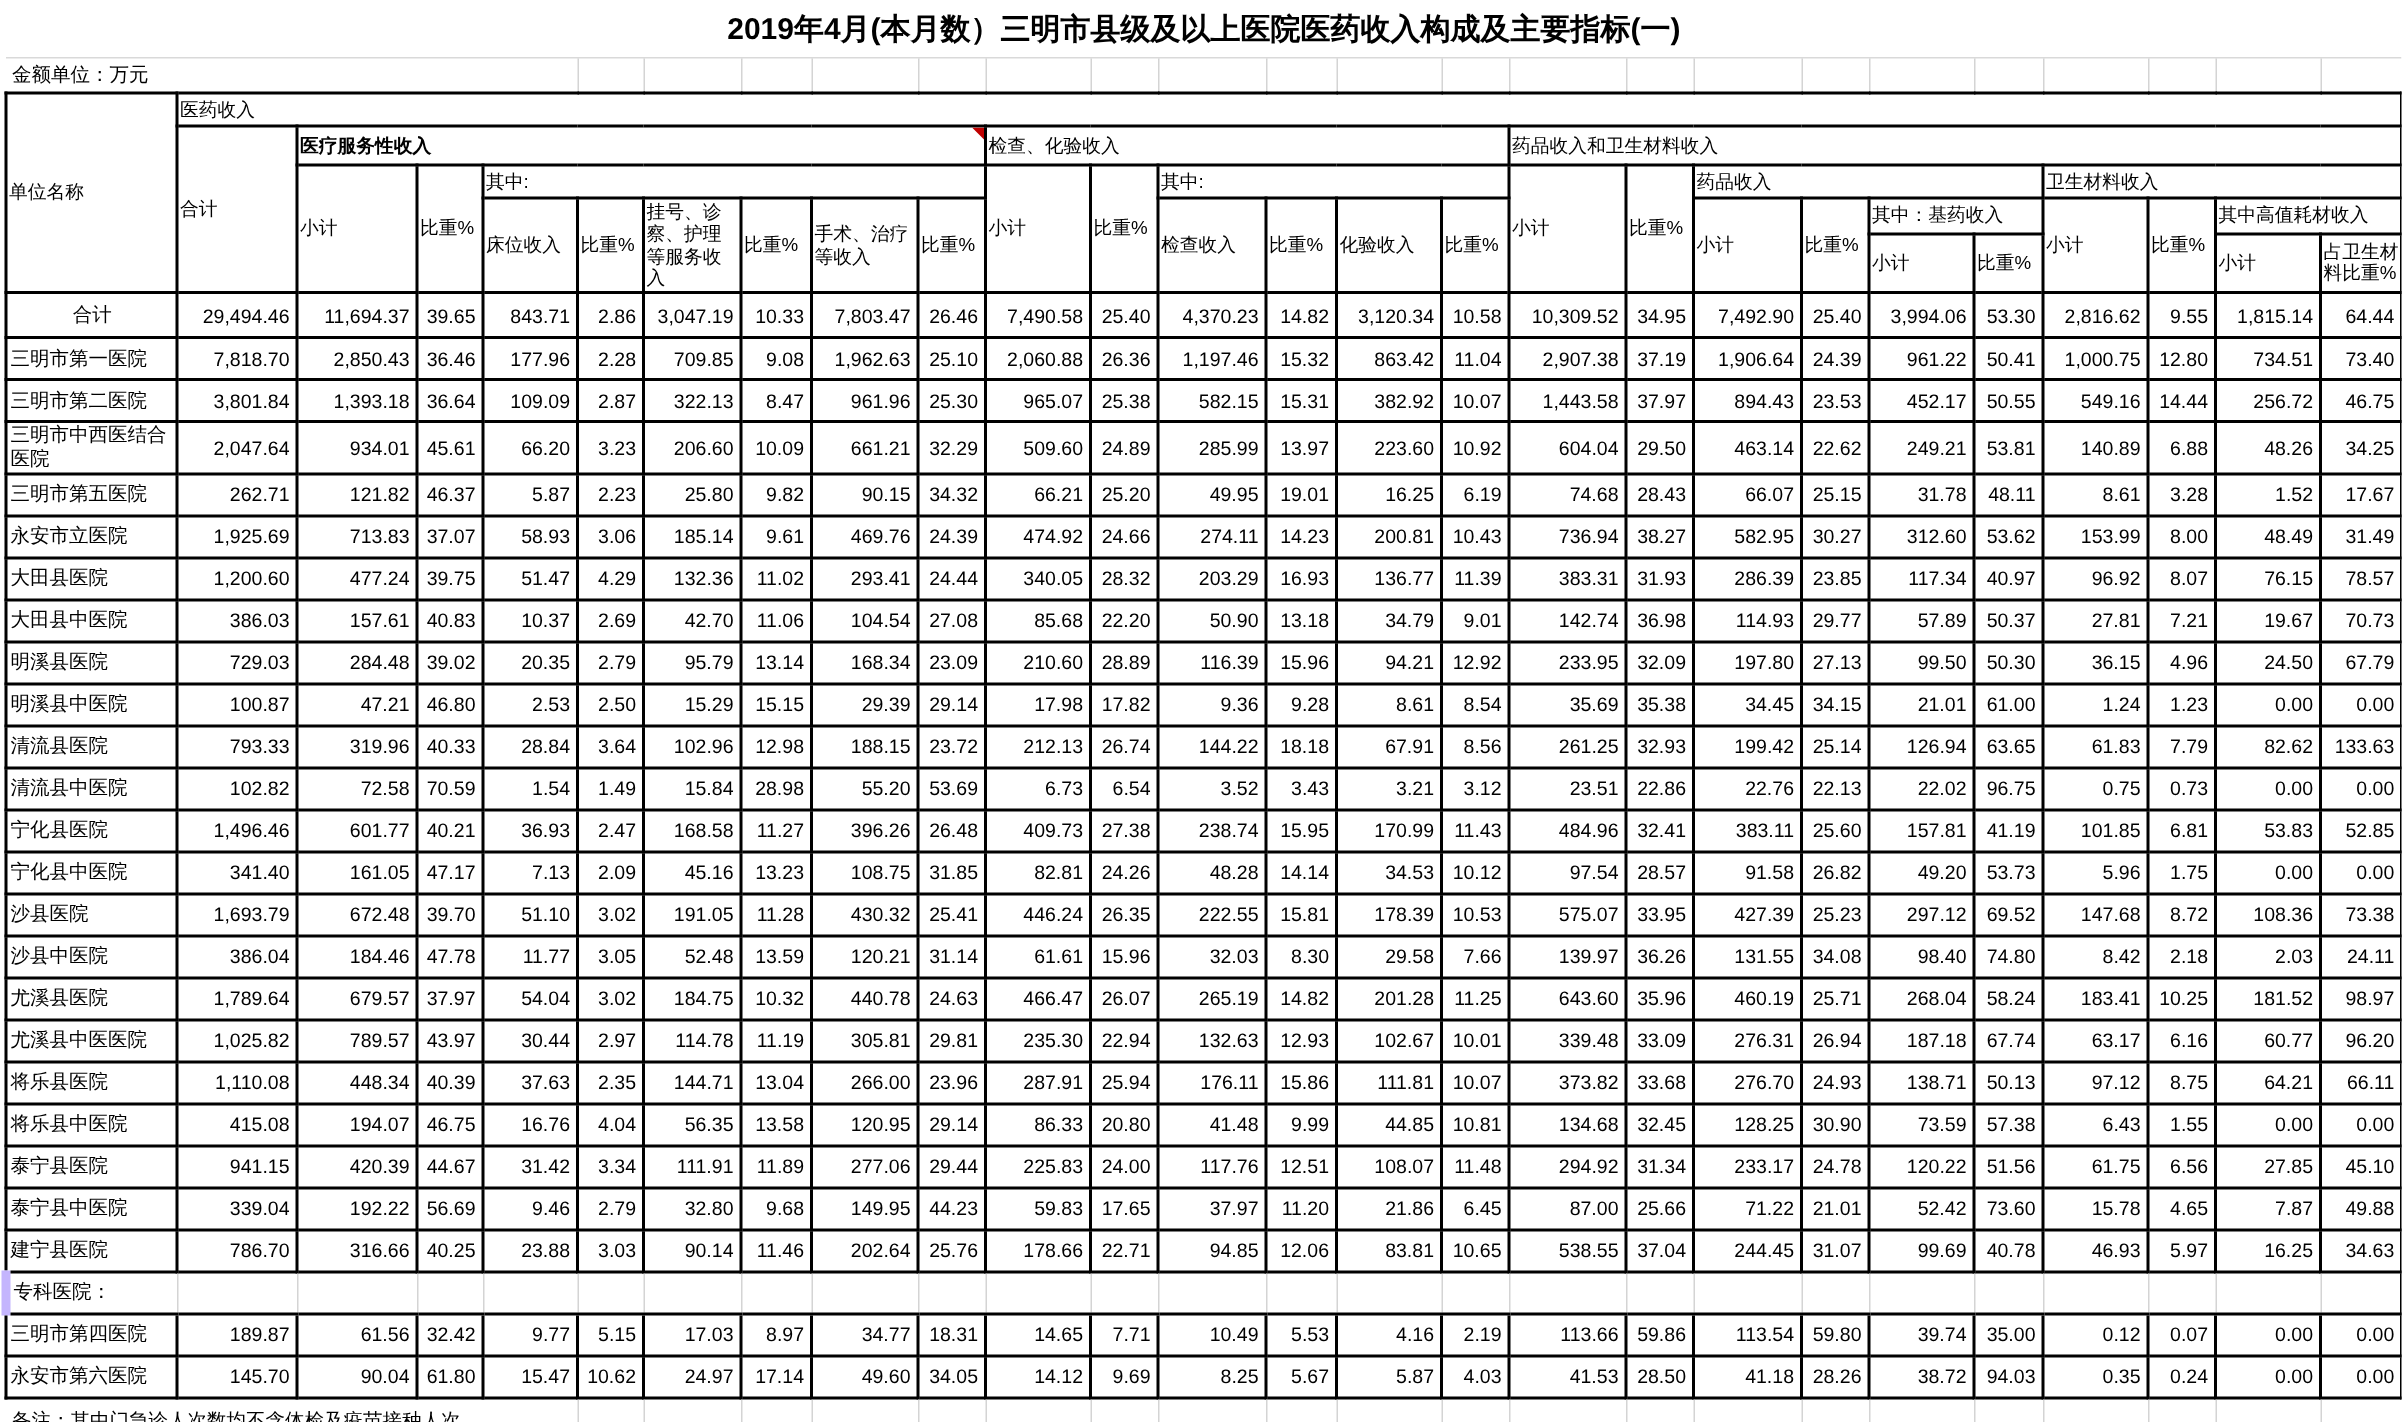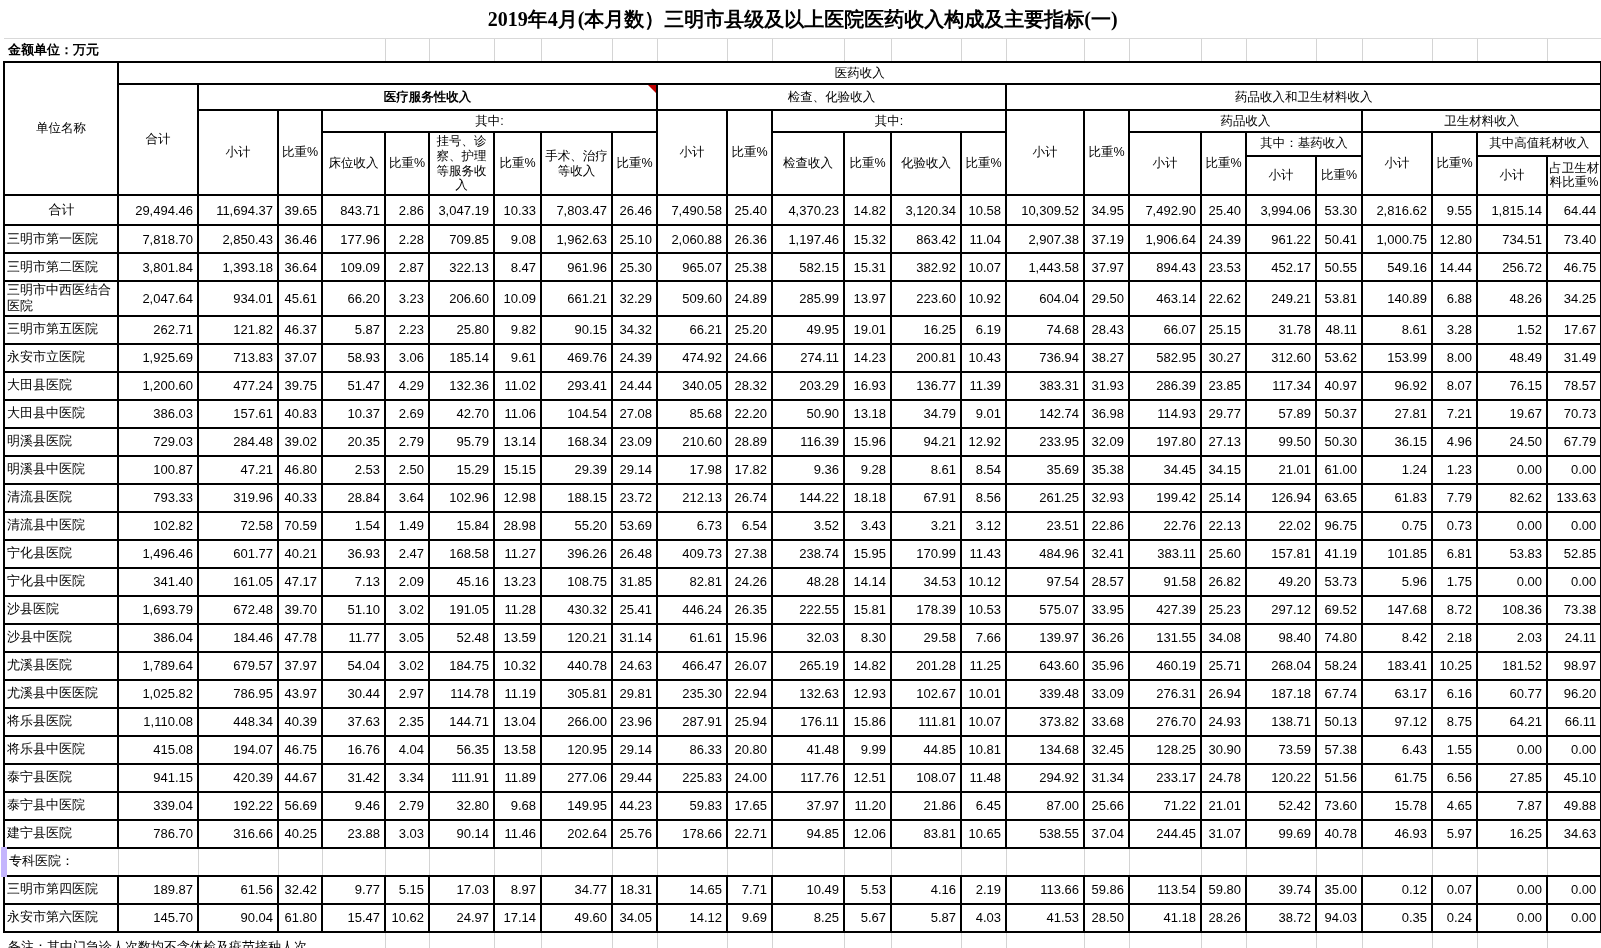--- a/index.html
+++ b/index.html
@@ -1,22 +1,22 @@
 <!DOCTYPE html>
 <html><head>
 <meta charset="utf-8">
 <style>
   html,body{margin:0;padding:0;background:#fff;}
   body{font-family:"Liberation Sans","DejaVu Sans",sans-serif;color:#000;width:1601px;}
   table{border-collapse:collapse;table-layout:fixed;width:1599px;margin-left:1px;}
   th,td{border:2px solid #000;overflow:hidden;word-wrap:break-word;}
-  thead th{font-weight:normal;text-align:center;vertical-align:middle;font-size:12.5px;line-height:1.18;padding:1px;}
+  thead th{font-weight:normal;text-align:left;vertical-align:middle;font-size:12.5px;line-height:1.18;padding:1px;}
   
-  tr.title-row td{border:none;border-bottom:1px solid #d9d9d9;height:36px;text-align:center;font-weight:bold;font-size:20px;font-family:Liberation Serif, serif;}
-  tr.unit-row td{border:none;height:20px;font-size:13px;text-align:left;padding-left:4px;vertical-align:middle;font-weight:bold;}
+  tr.title-row td{border:none;border-bottom:1px solid #d9d9d9;height:36px;text-align:center;font-weight:bold;font-size:20px;}
+  tr.unit-row td{border:none;height:20px;font-size:13px;text-align:left;padding-left:4px;vertical-align:middle;}
   tr.unit-row td.g{border-left:1px solid #d4d4d4;}
   
   td.num{font-size:13px;text-align:right;padding:0 4px 0 1px;height:26px;vertical-align:middle;}
   td.name{font-size:13px;text-align:left;padding:0 1px 0 2px;vertical-align:middle;line-height:1.25;}
   [data-name="table-body"] tr:first-child td.name{text-align:center;}
   [data-name="table-body"] tr:first-child td{height:28px;}
   
   tr.section td{border-left:1px solid #d4d4d4;border-right:1px solid #d4d4d4;border-top:2px solid #000;border-bottom:2px solid #000;}
   tr.section td.name{border-left:6px solid #c4b5fd;}
   tr.section td:last-child{border-right:2px solid #000;}
@@ -607,21 +607,21 @@
         <td class="num" data-name="value-cell">268.04</td>
         <td class="num" data-name="value-cell">58.24</td>
         <td class="num" data-name="value-cell">183.41</td>
         <td class="num" data-name="value-cell">10.25</td>
         <td class="num" data-name="value-cell">181.52</td>
         <td class="num" data-name="value-cell">98.97</td>
       </tr>
       <tr data-name="table-row">
         <td class="name" data-name="hospital-name-cell">尤溪县中医医院</td>
         <td class="num" data-name="value-cell">1,025.82</td>
-        <td class="num" data-name="value-cell">786.95</td>
+        <td class="num" data-name="value-cell">789.57</td>
         <td class="num" data-name="value-cell">43.97</td>
         <td class="num" data-name="value-cell">30.44</td>
         <td class="num" data-name="value-cell">2.97</td>
         <td class="num" data-name="value-cell">114.78</td>
         <td class="num" data-name="value-cell">11.19</td>
         <td class="num" data-name="value-cell">305.81</td>
         <td class="num" data-name="value-cell">29.81</td>
         <td class="num" data-name="value-cell">235.30</td>
         <td class="num" data-name="value-cell">22.94</td>
         <td class="num" data-name="value-cell">132.63</td>

